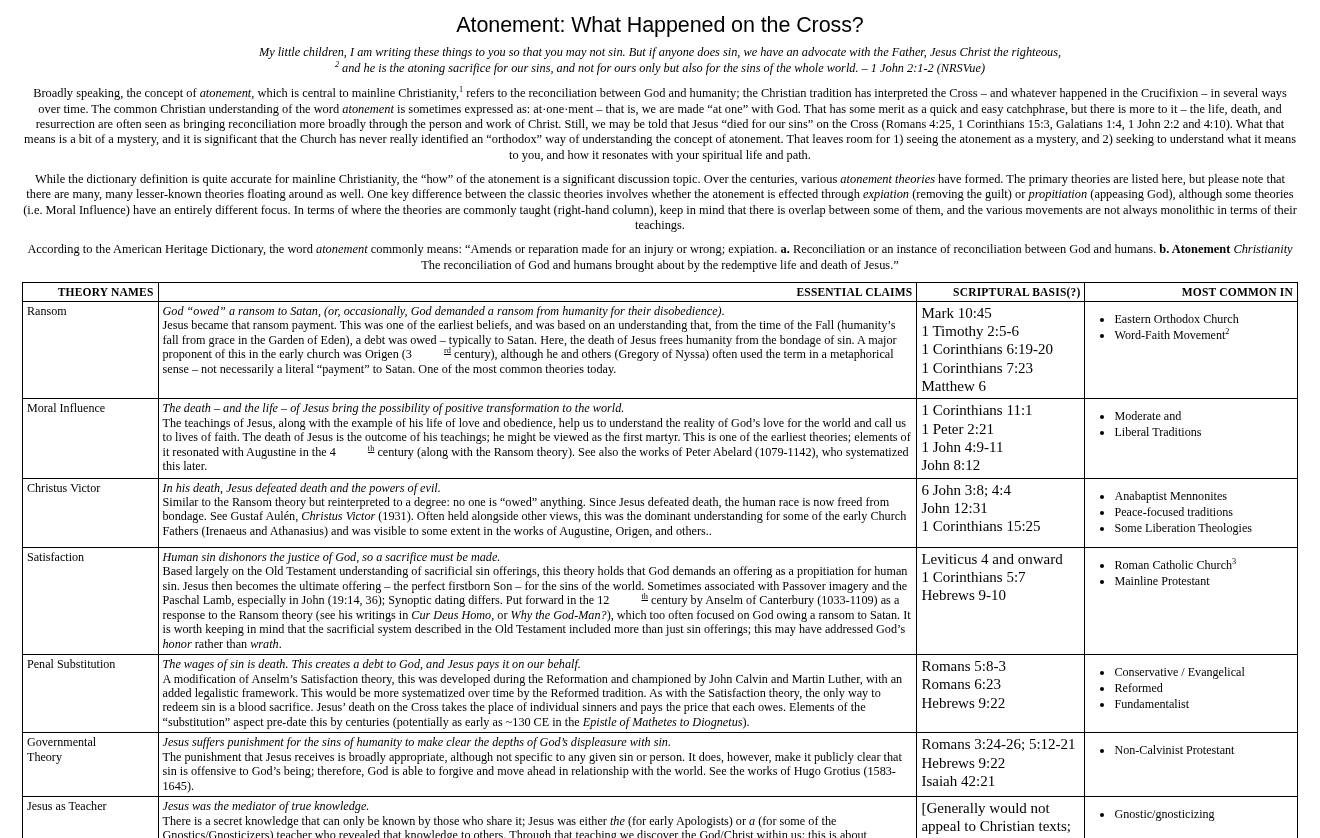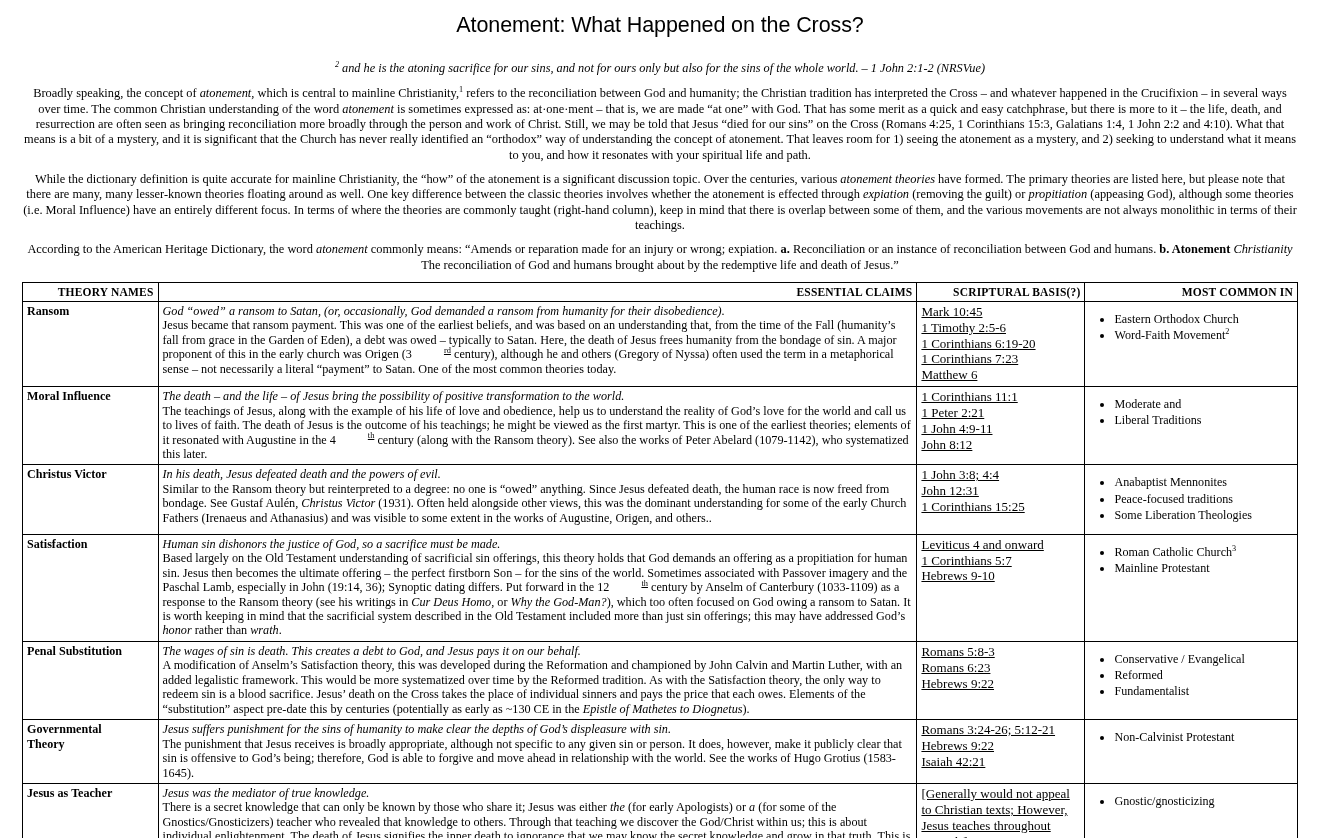--- a/index.html
+++ b/index.html
@@ -75,42 +75,41 @@
     font-size: 11.5px;
     padding: 3px 4px 3px 4px;
     letter-spacing: 0.2px;
   }
   col.c-name   { width: 125px; }
   col.c-claims { width: 700px; }
   col.c-script { width: 155px; }
   col.c-common { width: 196px; }
 
   td.name-cell {
-    font-weight: bold;
+    font-weight: normal;
     font-size: 12.1px;
     line-height: 1.2;
     padding-left: 5px;
   }
   td.claims-cell {
     font-size: 12.2px;
     line-height: 1.185;
     padding-left: 5px;
   }
   td.claims-cell .lead {
     font-style: italic;
     display: block;
   }
   td.claims-cell .detail {
     display: block;
   }
   td.script-cell {
-    font-size: 13px;
+    font-size: 15px;
     line-height: 1.22;
     padding-left: 5px;
-    text-decoration: underline;
   }
   td.script-cell .ref { display: block; }
   td.common-cell {
     font-size: 12.1px;
     line-height: 1.25;
     padding-left: 4px;
   }
   td.common-cell ul {
     margin: 8px;
     padding-left: 17px;
@@ -131,20 +130,21 @@
   }
 </style>
 </head>
 <body>
 
 <div class="page">
 
   <h1 class="doc-title">Atonement: What Happened on the Cross?</h1>
 
   <div class="epigraph">
+    <span>My little children, I am writing these things to you so that you may not sin. But if anyone does sin, we have an advocate with the Father, Jesus Christ the righteous,</span>
     <br>
     <sup>2</sup>
     <span>and he is the atoning sacrifice for our sins, and not for ours only but also for the sins of the whole world. – 1 John 2:1-2 (NRSVue)</span>
   </div>
 
   <p class="body-par">
     Broadly speaking, the concept of <i>atonement</i>, which is central to mainline Christianity,<sup>1</sup> refers to the
     reconciliation between God and humanity; the Christian tradition has interpreted the Cross – and whatever happened in
     the Crucifixion – in several ways over time. The common Christian understanding of the word <i>atonement</i> is sometimes
     expressed as: at·one·ment – that is, we are made “at one” with God. That has some merit as a quick and easy
@@ -231,21 +231,21 @@
         </td>
       </tr>
 
       <tr>
         <td class="name-cell">Christus Victor</td>
         <td class="claims-cell">
           <span class="lead"><i>In his death, Jesus defeated death and the powers of evil.</i></span>
           <span class="detail">Similar to the Ransom theory but reinterpreted to a degree: no one is “owed” anything. Since Jesus defeated death, the human race is now freed from bondage. See Gustaf Aulén, <i>Christus Victor</i> (1931). Often held alongside other views, this was the dominant understanding for some of the early Church Fathers (Irenaeus and Athanasius) and was visible to some extent in the works of Augustine, Origen, and others..</span>
         </td>
         <td class="script-cell">
-          <span class="ref">1 John 3:8; 4:4</span>
+          <span class="ref">6 John 3:8; 4:4</span>
           <span class="ref">John 12:31</span>
           <span class="ref">1 Corinthians 15:25</span>
         </td>
         <td class="common-cell">
           <ul>
             <li>Anabaptist Mennonites</li>
             <li>Peace-focused traditions</li>
             <li>Some Liberation Theologies</li>
           </ul>
         </td>

